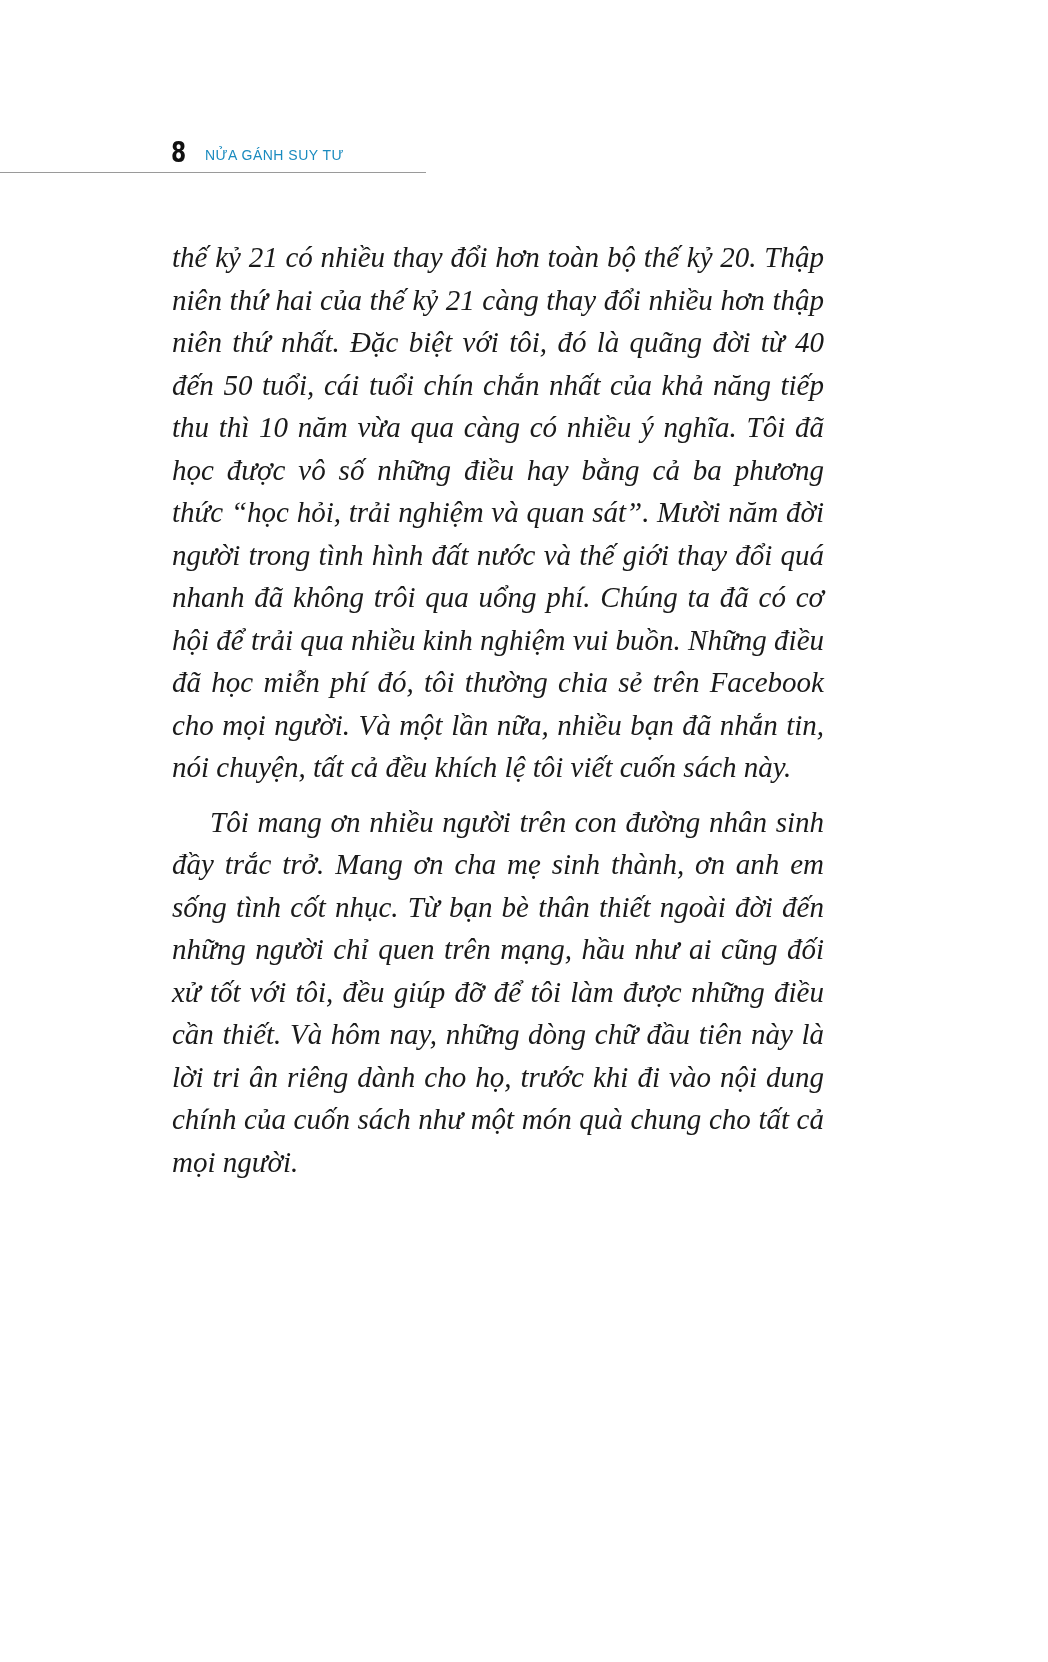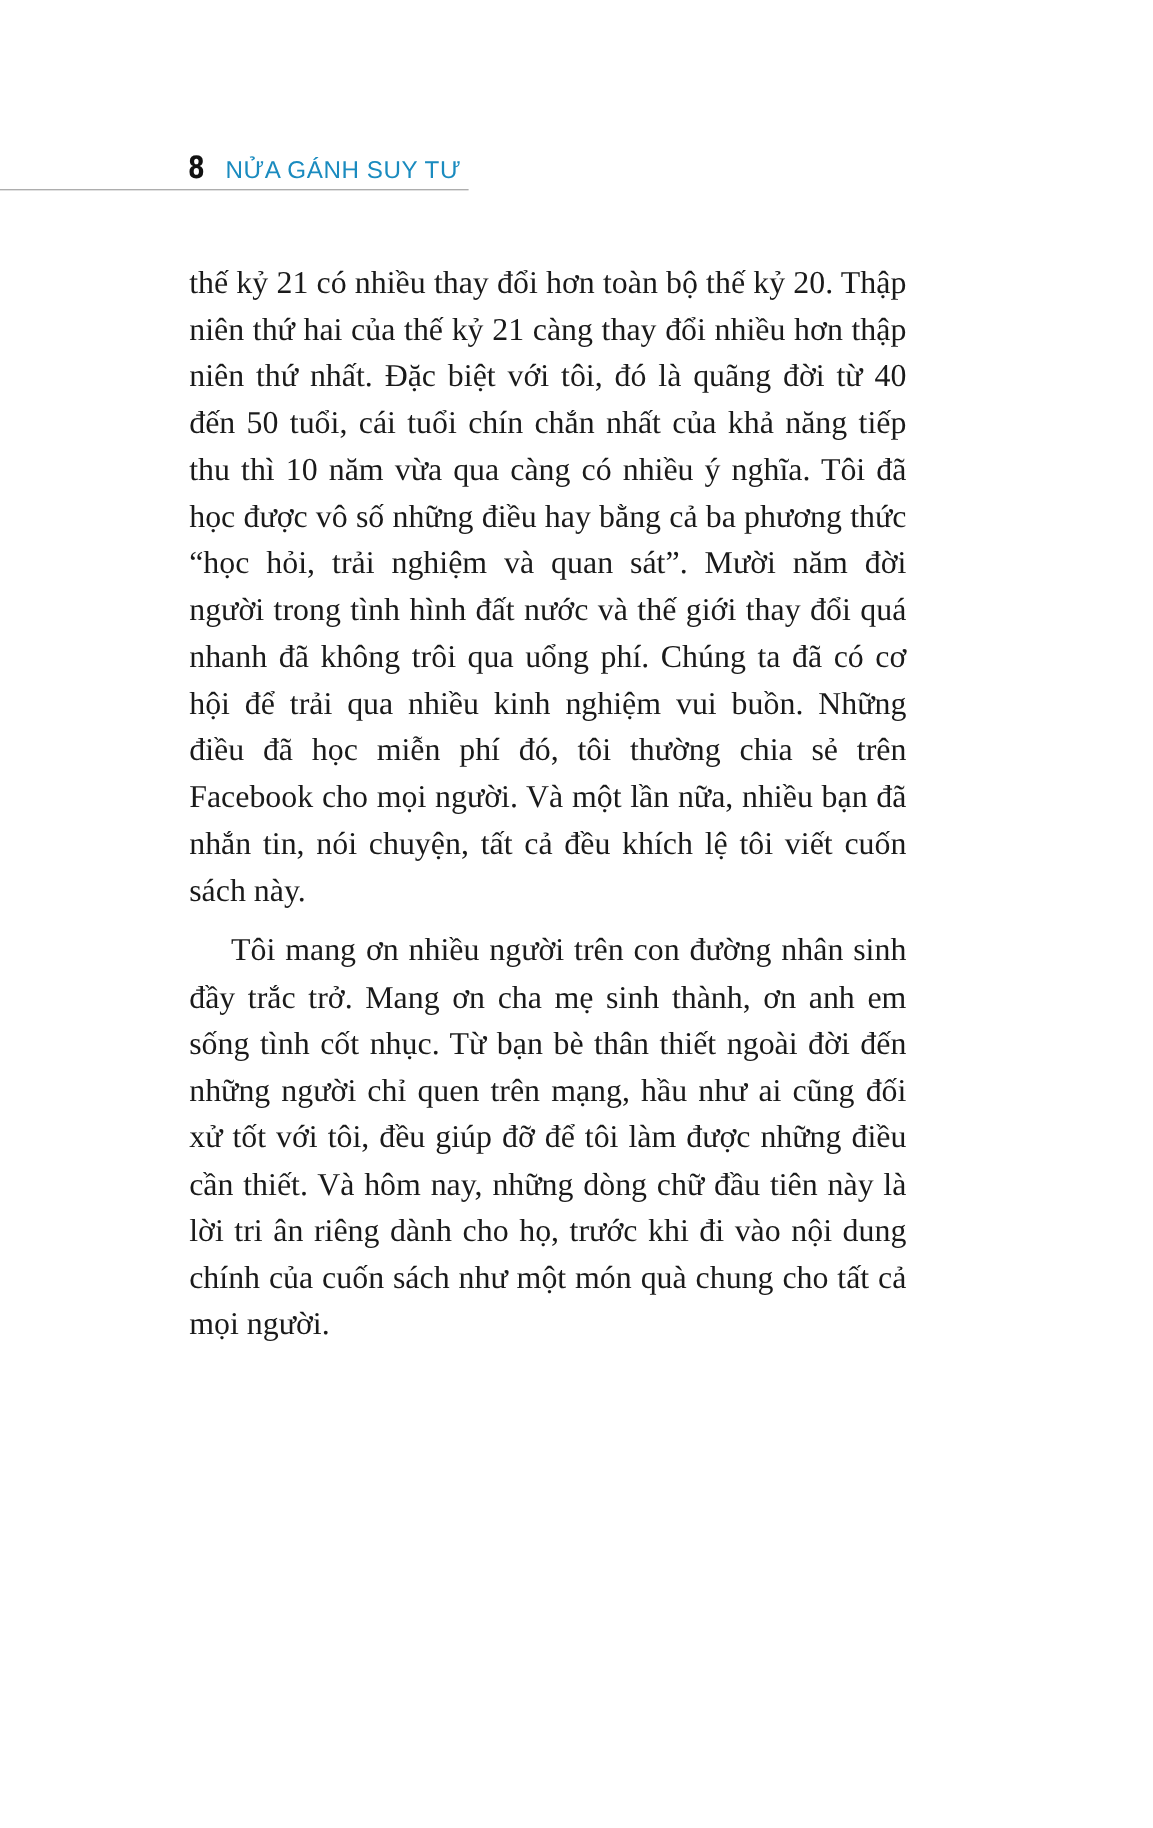--- a/index.html
+++ b/index.html
@@ -31,39 +31,40 @@
       line-height: 30px;
       color: #111111;
       transform: scaleX(0.78);
       transform-origin: left top;
     }
     .running-title {
       position: absolute;
       left: 205px;
       top: 4px;
       font-family: "Liberation Sans", sans-serif;
-      font-size: 22px;
+      font-size: 14px;
       line-height: 26px;
       color: #1a8bbf;
       letter-spacing: 0.5px;
       white-space: nowrap;
     }
     .content {
       position: absolute;
       left: 172px;
       top: 236px;
       width: 668px;
       font-family: "Liberation Serif", serif;
       font-size: 29px;
       line-height: 42.5px;
       color: #1a1a1a;
       text-align: justify;
     }
     .content p {
       margin: 0 16px 12px 0;
+      font-style: italic;
     }
     .content p.first {
       text-indent: 0;
     }
     .content p.indent {
       text-indent: 38px;
     }
     .content p.last {
       margin-bottom: 0;
       text-align-last: justify;

